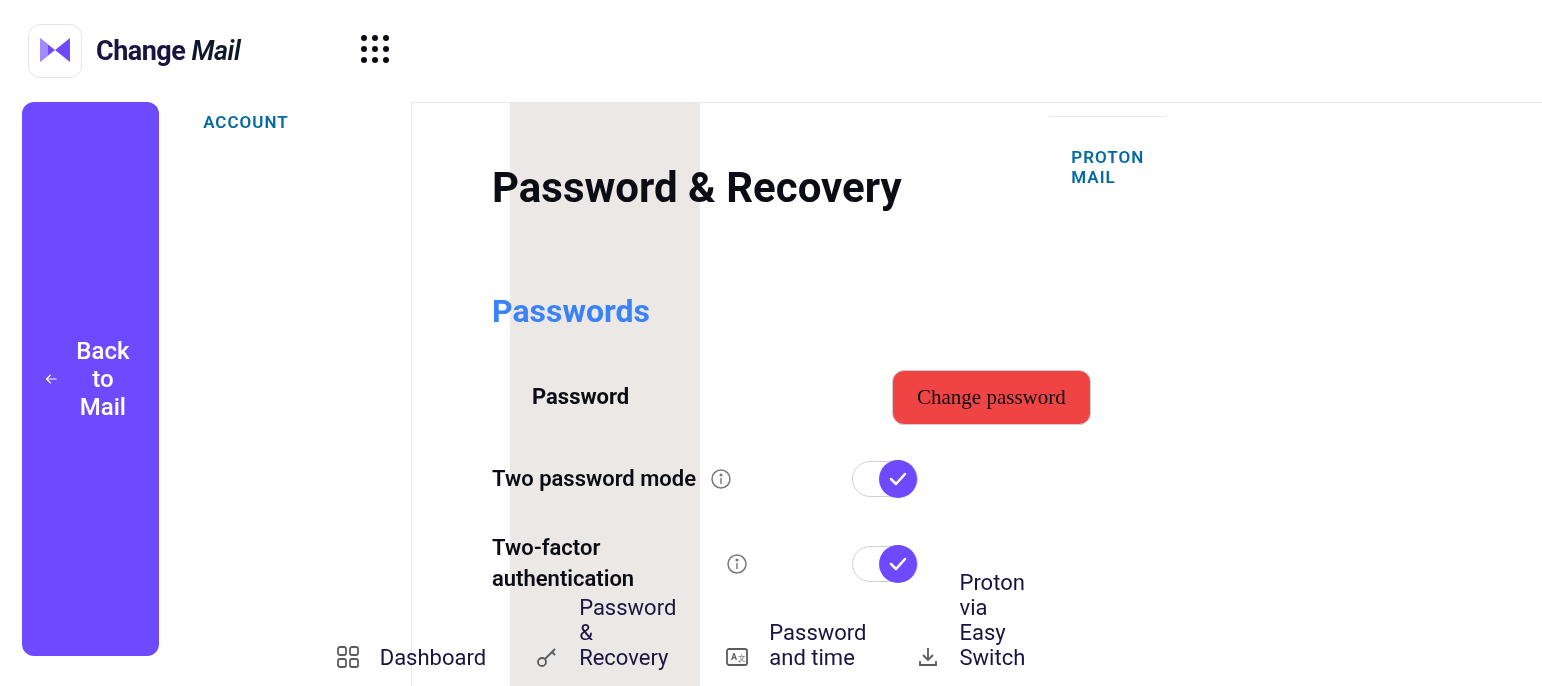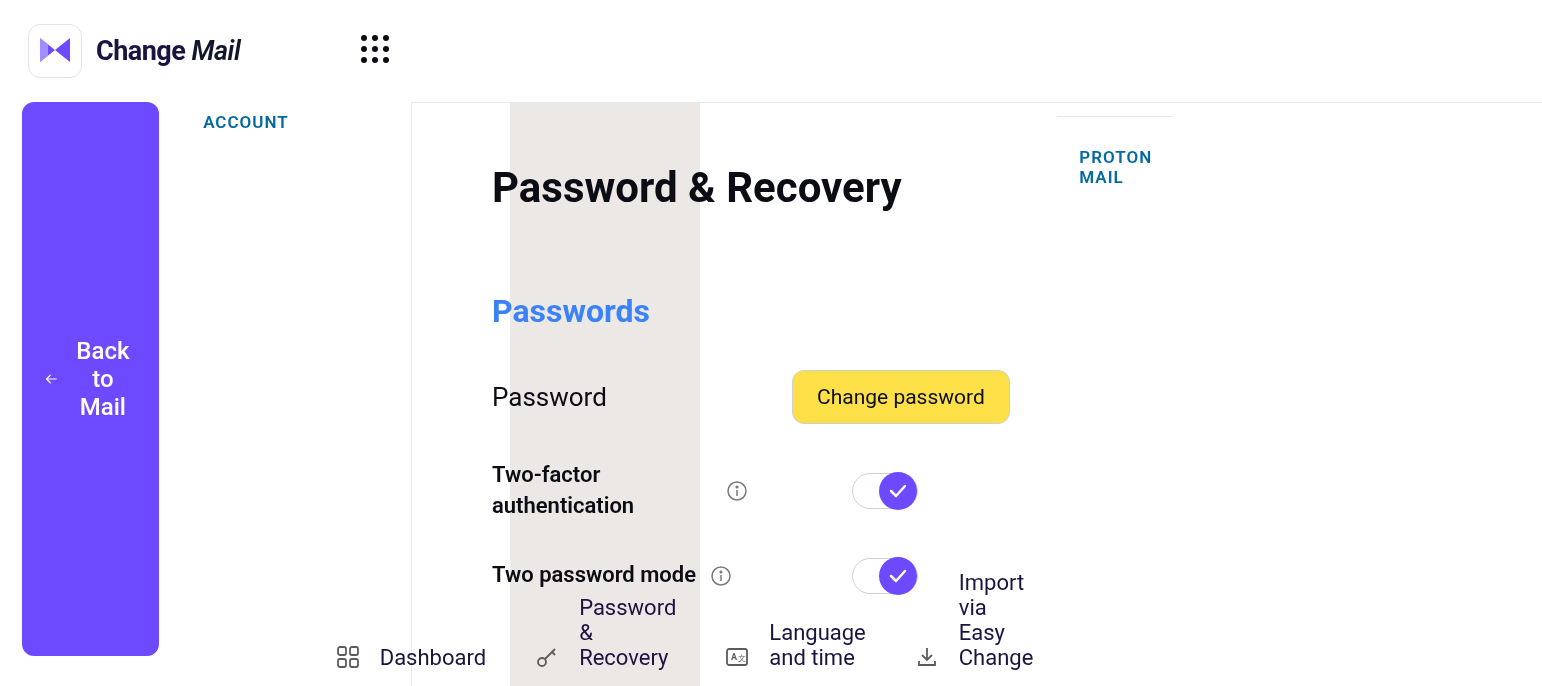--- a/index.html
+++ b/index.html
@@ -145,25 +145,26 @@
       margin-bottom: 40px;
     }
     
     .setting-row {
       display: flex;
       align-items: center;
       margin-bottom: 36px;
     }
     
     .setting-label {
-      font-size: 26px;
-      font-weight: 400;
+      font-size: 22px;
+      font-weight: 700;
       color: #0c0c14;
       width: 300px;
       line-height: 1.4;
+      margin-left: 40px;
     }
     
     .setting-label-wrap {
       display: flex;
       align-items: center;
       width: 340px;
       gap: 14px;
     }
     
     .setting-label-narrow {
@@ -174,26 +175,28 @@
     }
     
     .info-icon {
       width: 22px;
       height: 22px;
       flex-shrink: 0;
     }
     
     .btn-outline {
       border: 1px solid #d0d0d0;
-      background: #fde047;
+      background: #ef4444;
       border-radius: 12px;
       padding: 14px 24px;
       font-size: 21px;
       color: #0c0c14;
       cursor: pointer;
+      margin-left: 60px;
+      font-family: Liberation Serif, serif;
     }
     
     .toggle {
       width: 66px;
       height: 36px;
       background: #fff;
       border: 1px solid #d0d0d0;
       border-radius: 20px;
       position: relative;
       cursor: pointer;
@@ -278,48 +281,68 @@
     </div>
 
     <div class="nav-item">
       <span class="nav-icon">
         <svg width="24" height="24" viewBox="0 0 24 24" fill="none" stroke="#5c5c5c" stroke-width="1.8">
           <rect x="2" y="4" width="20" height="16" rx="2"></rect>
           <text x="6" y="15" font-size="9" fill="#5c5c5c" stroke="none" font-weight="bold">A</text>
           <text x="13" y="16" font-size="8" fill="#5c5c5c" stroke="none">文</text>
         </svg>
       </span>
-      <span>Language and time</span>
+      <span>Password and time</span>
     </div>
 
 
     <div class="nav-item">
       <span class="nav-icon">
         <svg width="24" height="24" viewBox="0 0 24 24" fill="none" stroke="#5c5c5c" stroke-width="1.8">
           <path d="M4 16 V20 H20 V16"></path>
           <path d="M12 3 V15 M7 10 L12 15 L17 10"></path>
         </svg>
       </span>
-      <span>Import via Easy Change</span>
+      <span>Proton via Easy Switch</span>
     </div>
 
     <div class="section-divider">
       <div class="section-header">PROTON MAIL</div>
 
     </div>
   </div>
 
   <div class="content">
     <h1 class="page-title">Password &amp; Recovery</h1>
 
     <h2 class="section-title">Passwords</h2>
 
     <div class="setting-row">
       <div class="setting-label">Password</div>
       <button class="btn-outline">Change password</button>
+    </div>
+
+    <div class="setting-row">
+      <div class="setting-label-wrap">
+        <div class="setting-label-narrow">Two password mode</div>
+        <span class="info-icon">
+          <svg width="22" height="22" viewBox="0 0 22 22" fill="none" stroke="#7a7a7a" stroke-width="1.5">
+            <circle cx="11" cy="11" r="9"></circle>
+            <circle cx="11" cy="7" r="0.8" fill="#7a7a7a"></circle>
+            <line x1="11" y1="10" x2="11" y2="16"></line>
+          </svg>
+        </span>
+      </div>
+      <div class="toggle">
+        <div class="toggle-knob">
+          <svg width="18" height="14" viewBox="0 0 18 14">
+            <path d="M2 7 L7 12 L16 2" stroke="#fff" stroke-width="2.5" fill="none" stroke-linecap="round" stroke-linejoin="round"></path>
+          </svg>
+        </div>
+      </div>
     </div>
 
     <div class="setting-row">
       <div class="setting-label-wrap">
         <div class="setting-label-narrow" style="width:220px">Two-factor authentication</div>
         <span class="info-icon">
           <svg width="22" height="22" viewBox="0 0 22 22" fill="none" stroke="#7a7a7a" stroke-width="1.5">
             <circle cx="11" cy="11" r="9"></circle>
             <circle cx="11" cy="7" r="0.8" fill="#7a7a7a"></circle>
             <line x1="11" y1="10" x2="11" y2="16"></line>
@@ -327,34 +350,14 @@
         </span>
       </div>
       <div class="toggle">
         <div class="toggle-knob">
           <svg width="18" height="14" viewBox="0 0 18 14">
             <path d="M2 7 L7 12 L16 2" stroke="#fff" stroke-width="2.5" fill="none" stroke-linecap="round" stroke-linejoin="round"></path>
           </svg>
         </div>
       </div>
     </div>
-
-    <div class="setting-row">
-      <div class="setting-label-wrap">
-        <div class="setting-label-narrow">Two password mode</div>
-        <span class="info-icon">
-          <svg width="22" height="22" viewBox="0 0 22 22" fill="none" stroke="#7a7a7a" stroke-width="1.5">
-            <circle cx="11" cy="11" r="9"></circle>
-            <circle cx="11" cy="7" r="0.8" fill="#7a7a7a"></circle>
-            <line x1="11" y1="10" x2="11" y2="16"></line>
-          </svg>
-        </span>
-      </div>
-      <div class="toggle">
-        <div class="toggle-knob">
-          <svg width="18" height="14" viewBox="0 0 18 14">
-            <path d="M2 7 L7 12 L16 2" stroke="#fff" stroke-width="2.5" fill="none" stroke-linecap="round" stroke-linejoin="round"></path>
-          </svg>
-        </div>
-      </div>
-    </div>
   </div>
 </div>
 
 </body></html>

